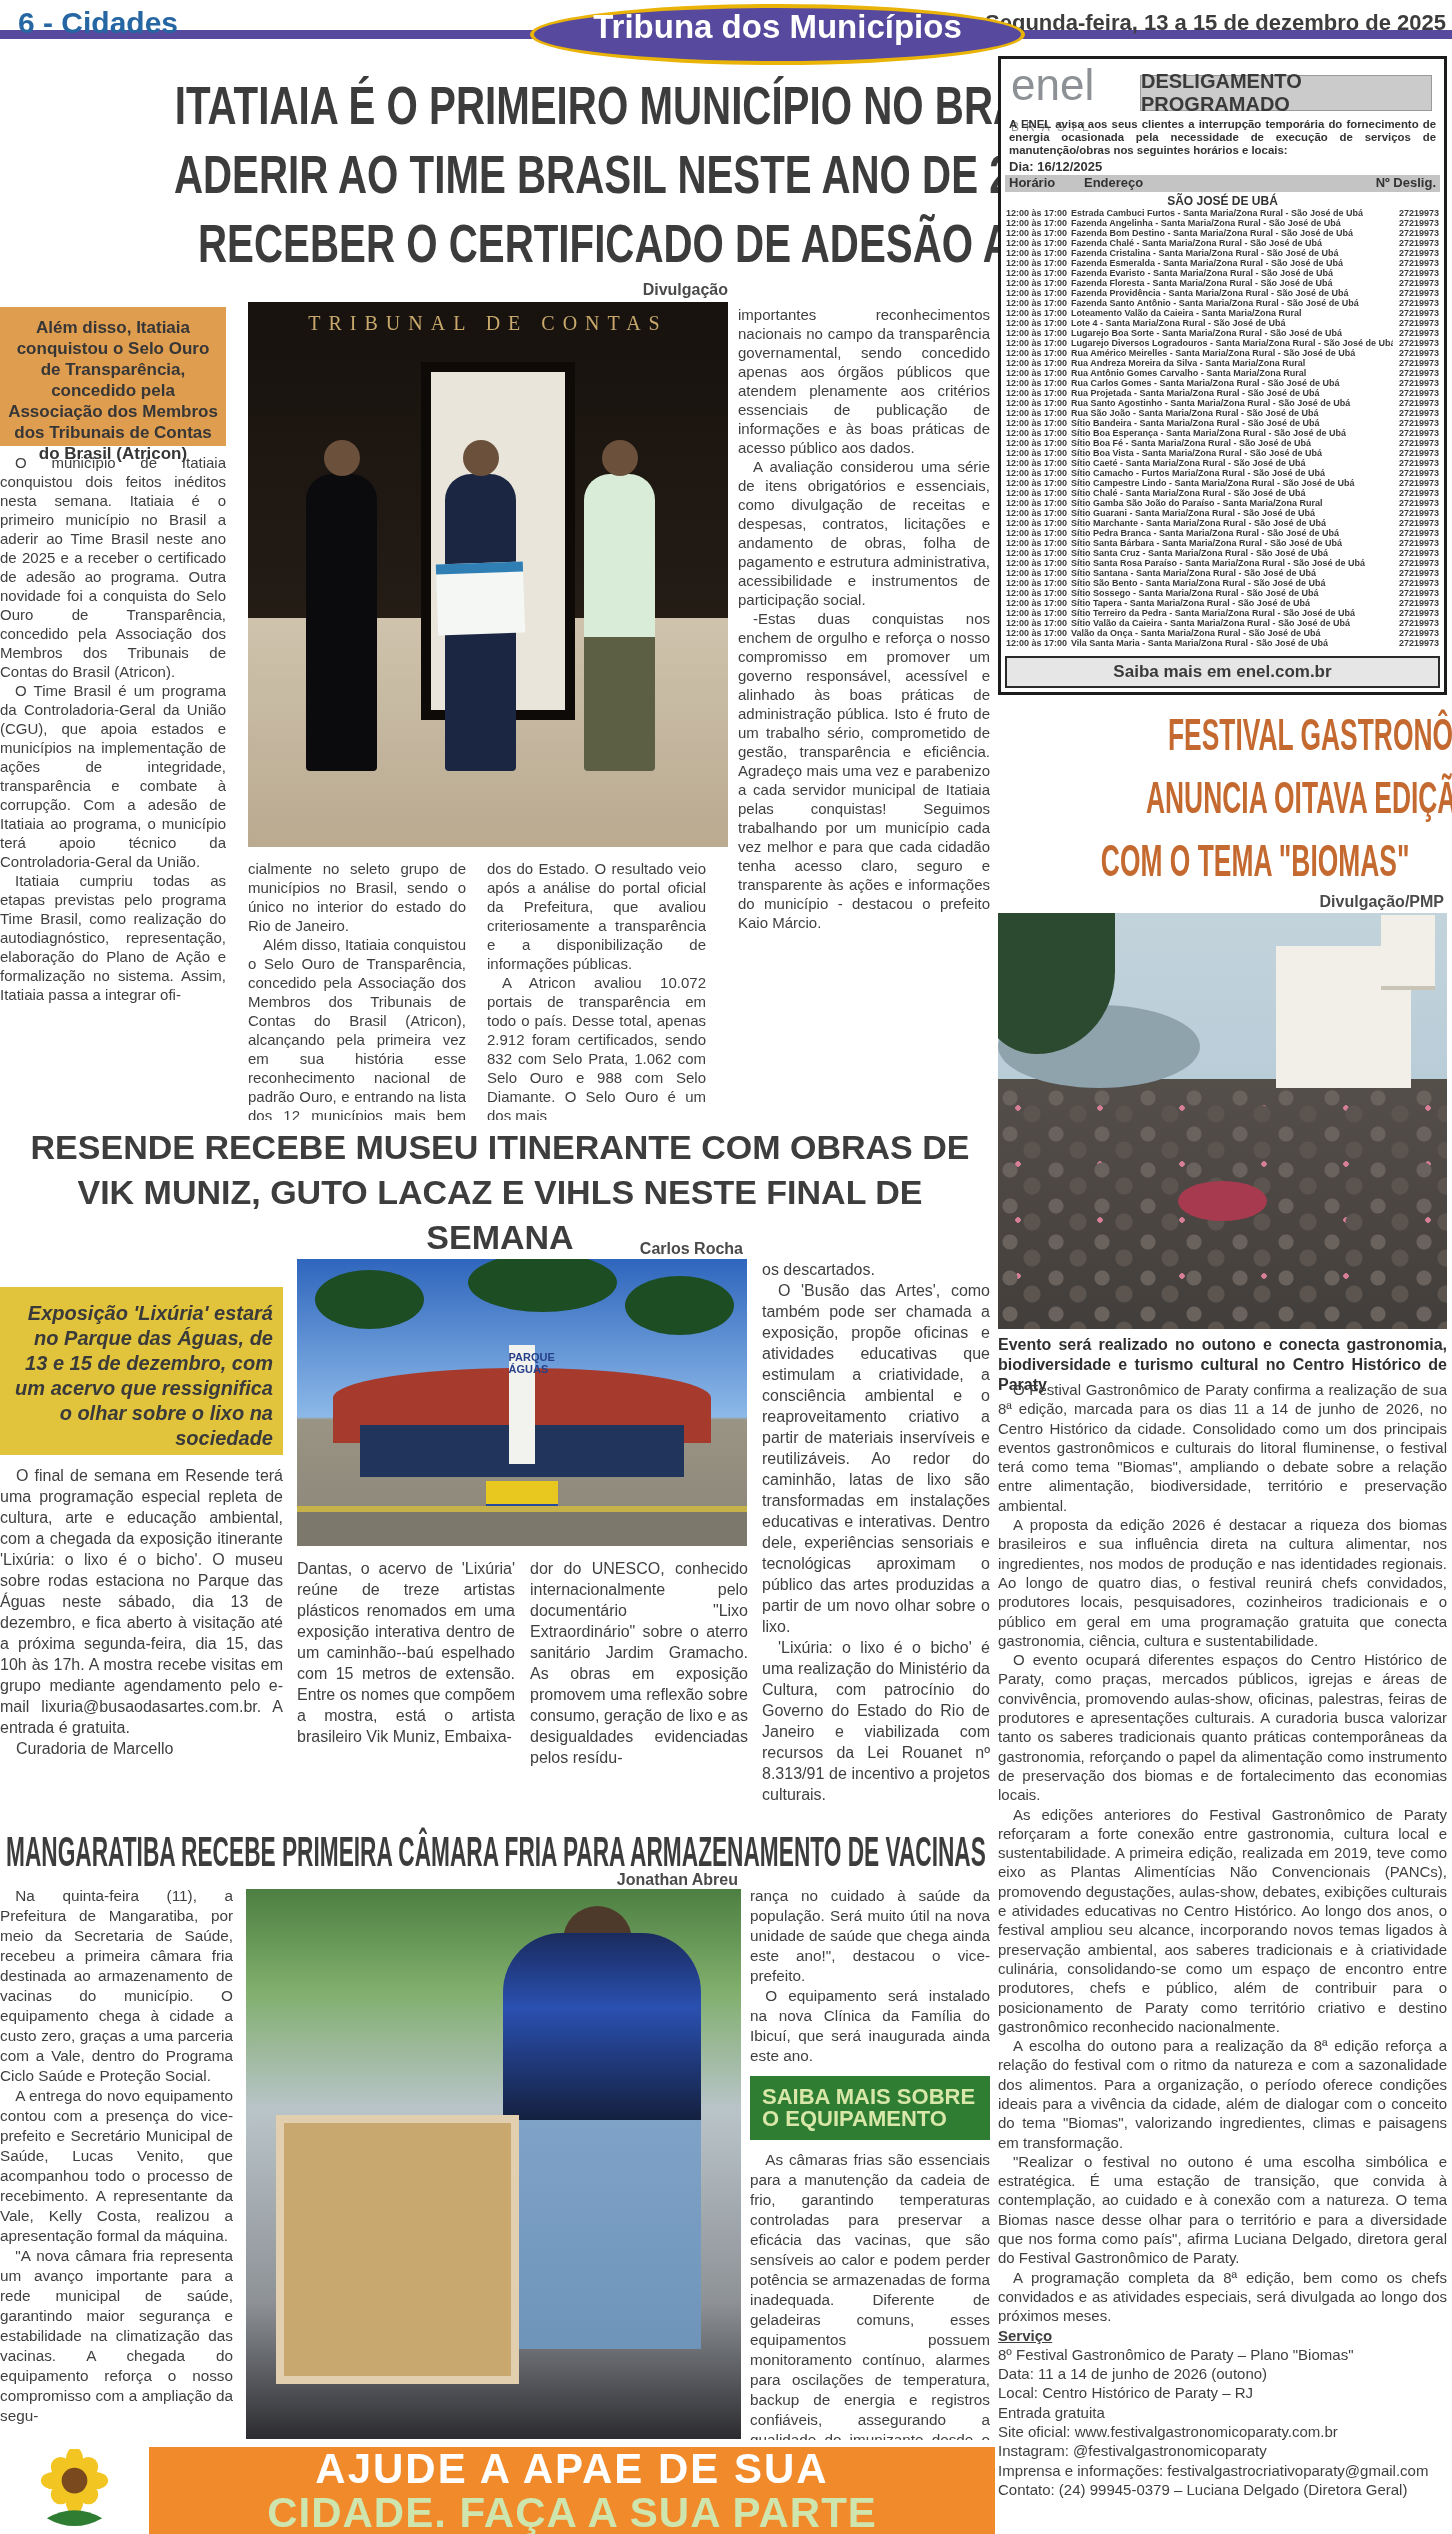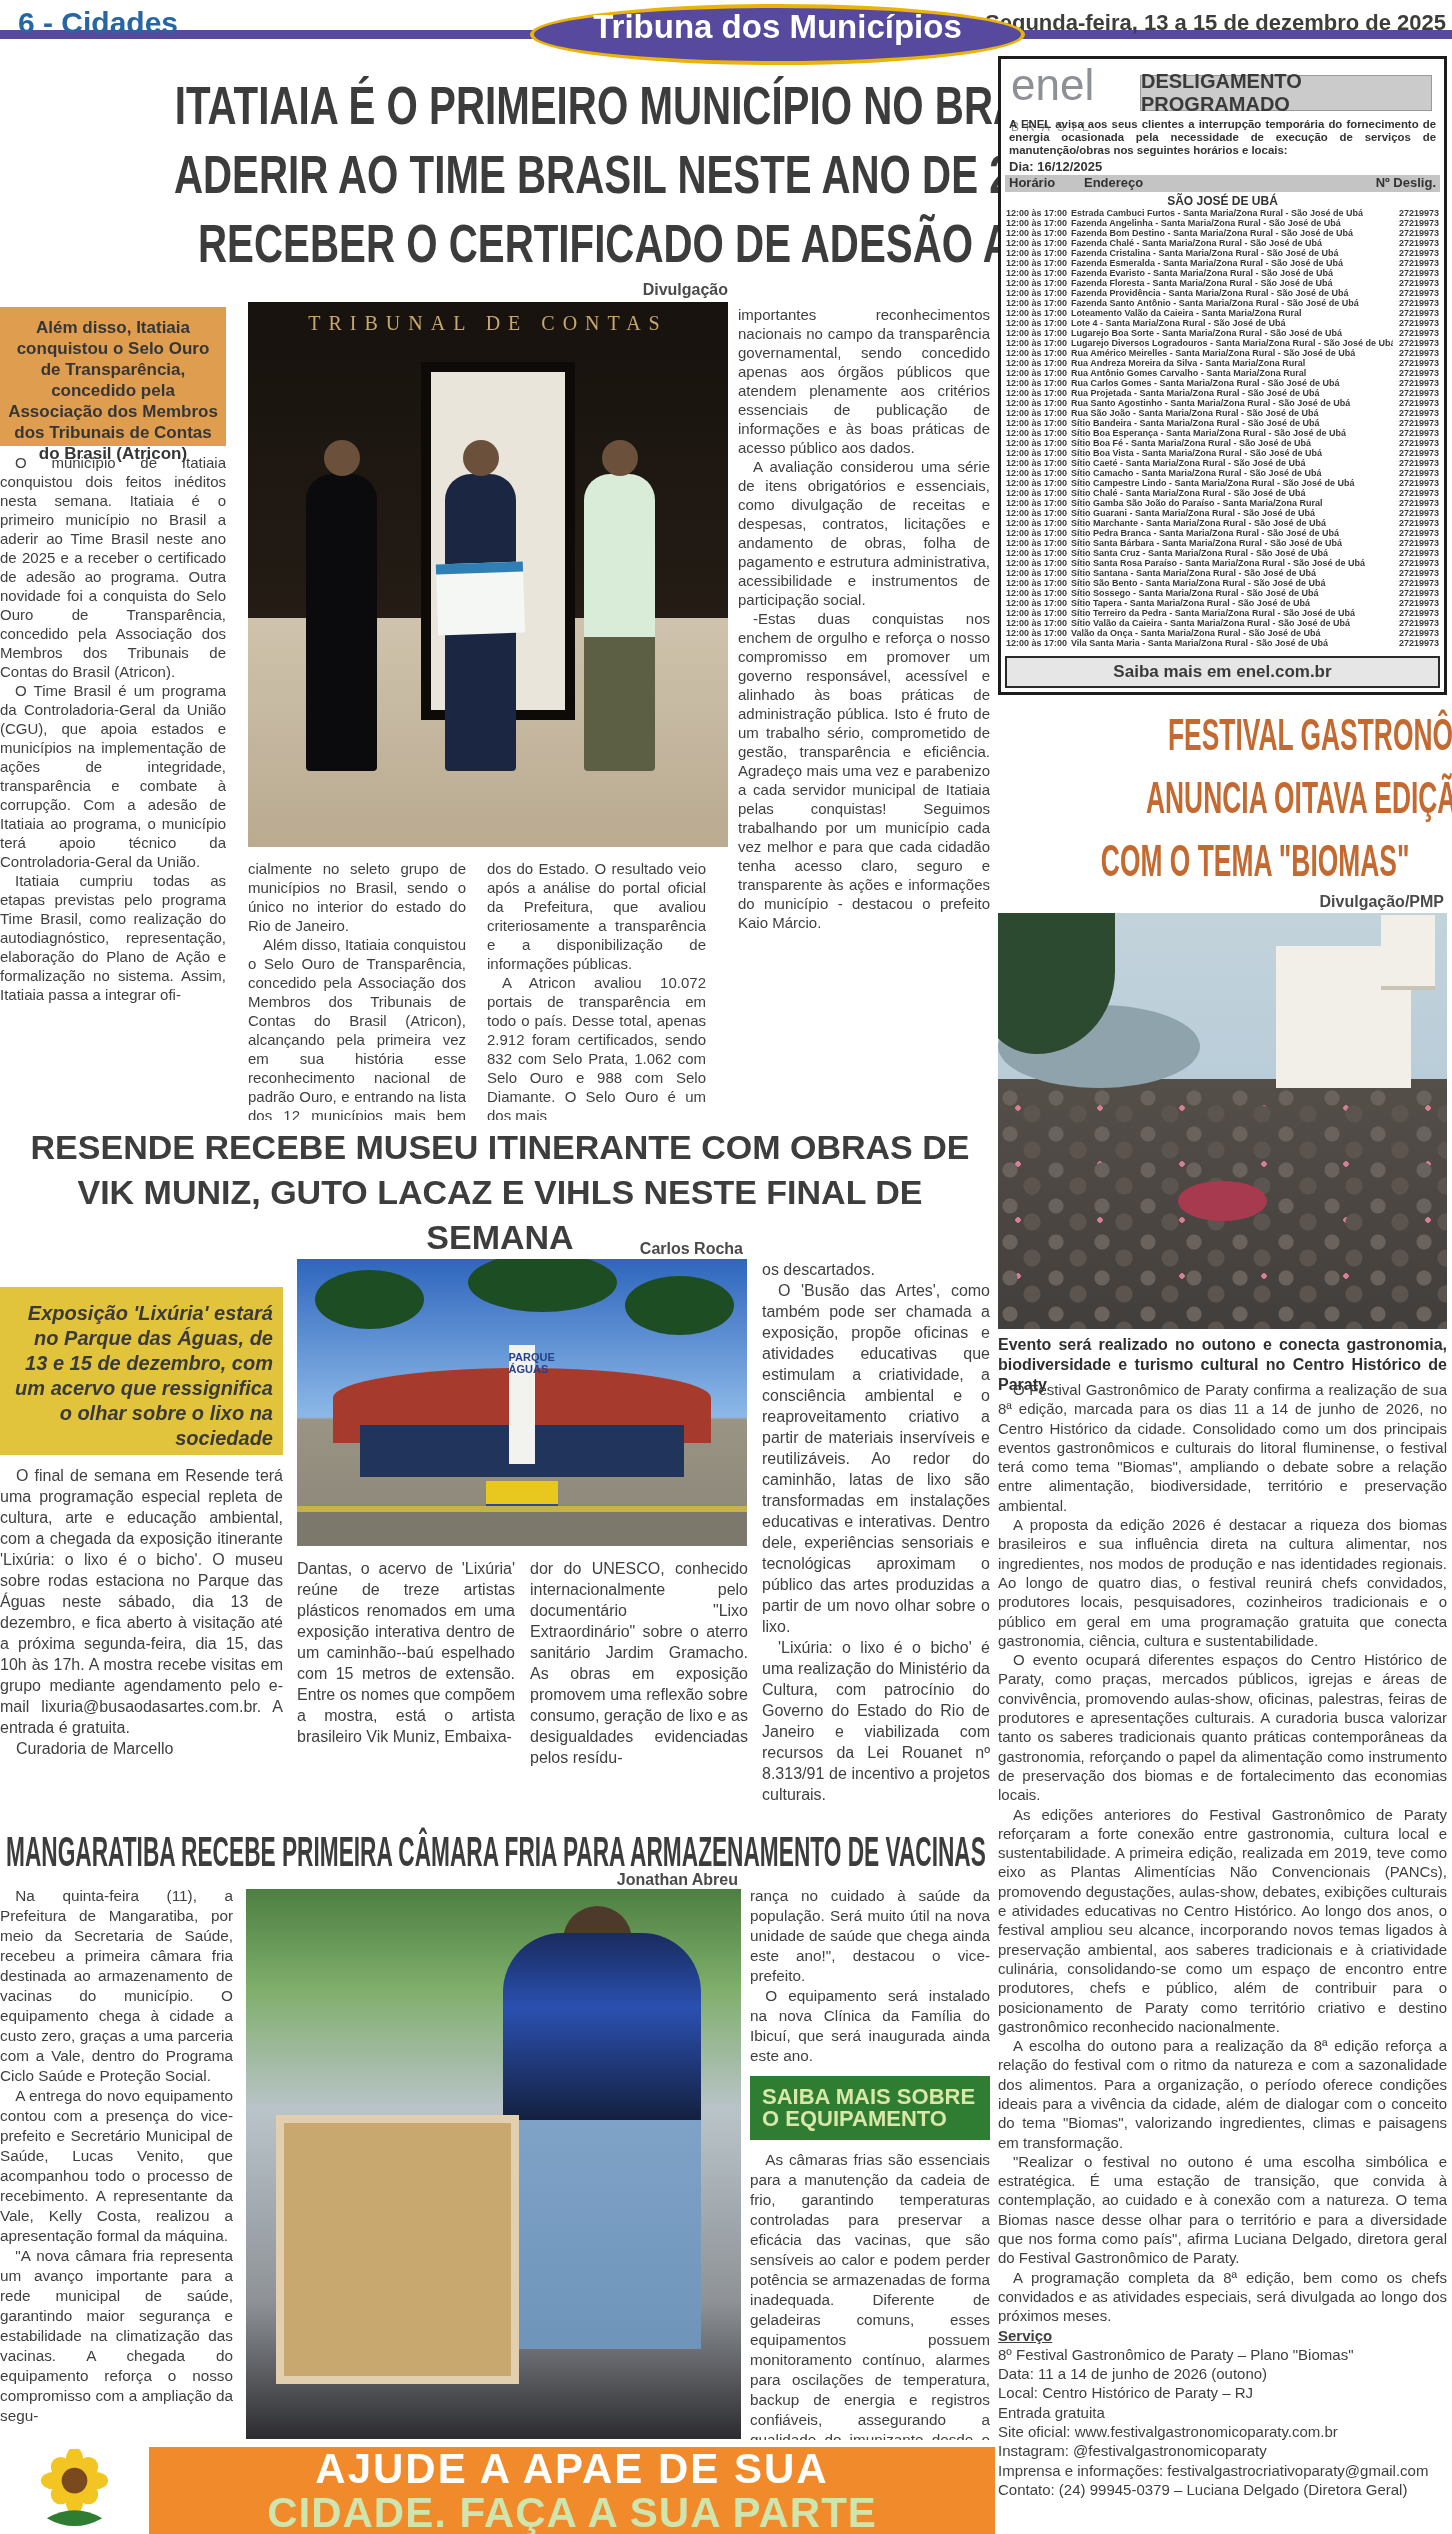--- a/index.html
+++ b/index.html
@@ -299,21 +299,21 @@
           <span class="tcell c1">Sítio Boa Vista - Santa Maria/Zona Rural - São José de Ubá</span>
           <span class="tcell c2">27219973</span>
         </div>
         <div class="trow">
           <span class="tcell c0">12:00 às 17:00</span>
           <span class="tcell c1">Sítio Caeté - Santa Maria/Zona Rural - São José de Ubá</span>
           <span class="tcell c2">27219973</span>
         </div>
         <div class="trow">
           <span class="tcell c0">12:00 às 17:00</span>
-          <span class="tcell c1">Sítio Camacho - Santa Maria/Zona Rural - São José de Ubá</span>
+          <span class="tcell c1">Sítio Camacho - Furtos Maria/Zona Rural - São José de Ubá</span>
           <span class="tcell c2">27219973</span>
         </div>
         <div class="trow">
           <span class="tcell c0">12:00 às 17:00</span>
           <span class="tcell c1">Sítio Campestre Lindo - Santa Maria/Zona Rural - São José de Ubá</span>
           <span class="tcell c2">27219973</span>
         </div>
         <div class="trow">
           <span class="tcell c0">12:00 às 17:00</span>
           <span class="tcell c1">Sítio Chalé - Santa Maria/Zona Rural - São José de Ubá</span>

